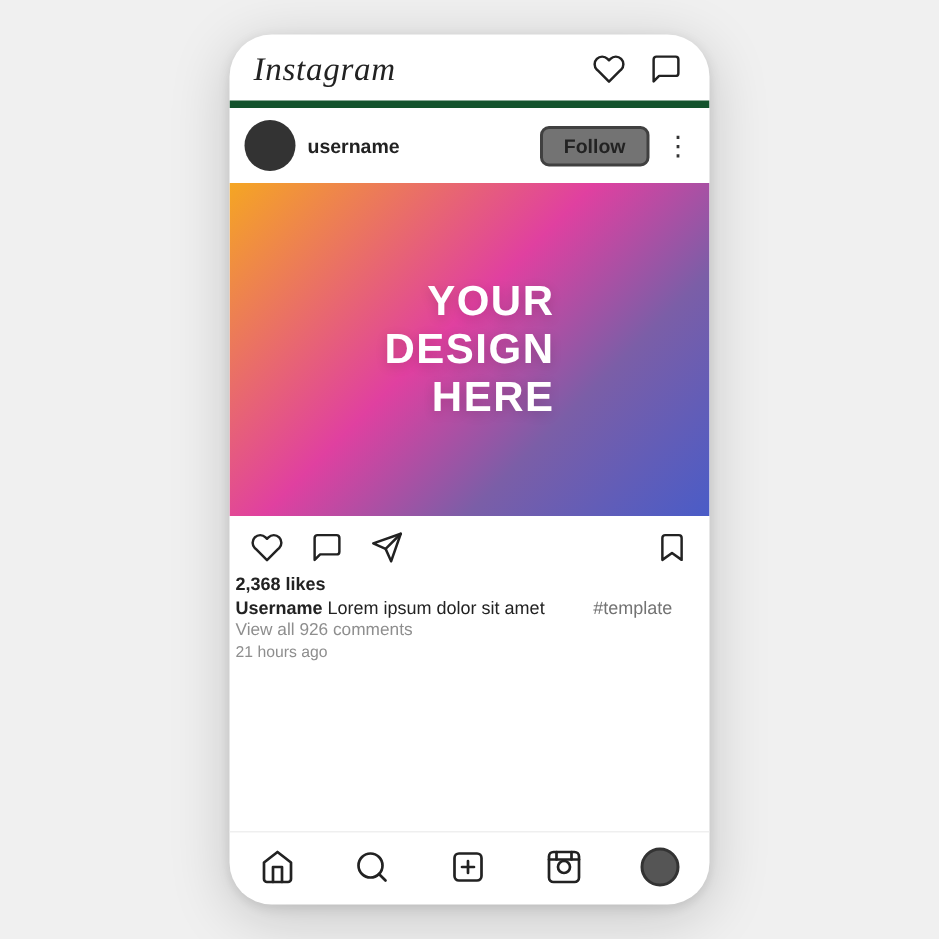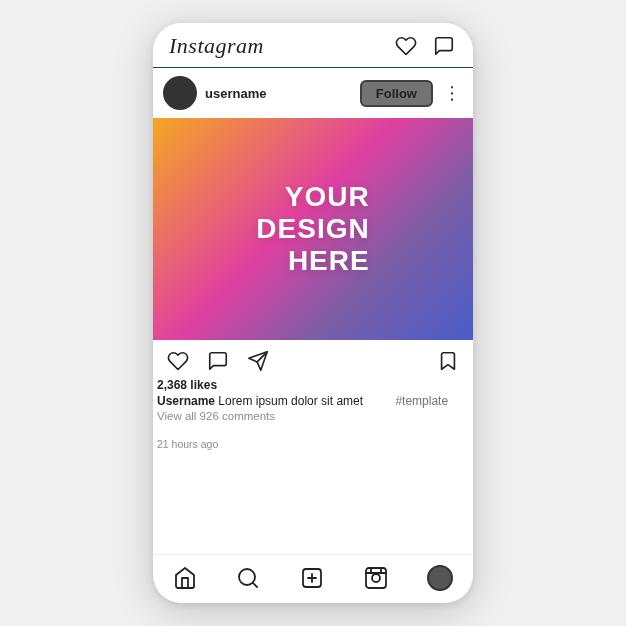--- a/index.html
+++ b/index.html
@@ -20,21 +20,21 @@
       box-shadow: 0 8px 40px rgba(0,0,0,0.18), 0 2px 8px rgba(0,0,0,0.10);
       overflow: hidden;
       display: flex;
       flex-direction: column;
     }
     
     .ig-header {
       display: flex;
       justify-content: space-between;
       padding: 10px 16px 8px 16px;
-      border-bottom: 1px solid #14532d;
+      border-bottom: 5px solid #14532d;
     }
     .ig-logo {
       font-family: 'Georgia', serif;
       font-style: italic;
       font-size: 22px;
       color: #222;
       letter-spacing: 0.5px;
     }
     .ig-header-icons {
       display: flex;
@@ -140,21 +140,21 @@
     .caption .cap-username {
       font-weight: 700;
     }
     .caption .hashtag {
       color: #737373;
       margin-left: 29px;
     }
     .view-comments {
       font-size: 11.5px;
       color: #8e8e8e;
-      margin-bottom: 16px;
+      margin-bottom: 3px;
     }
     .time-ago {
       font-size: 10.5px;
       color: #8e8e8e;
     }
     
     .bottom-nav {
       margin-top: auto;
       border-top: 1px solid #efefef;
       display: flex;

